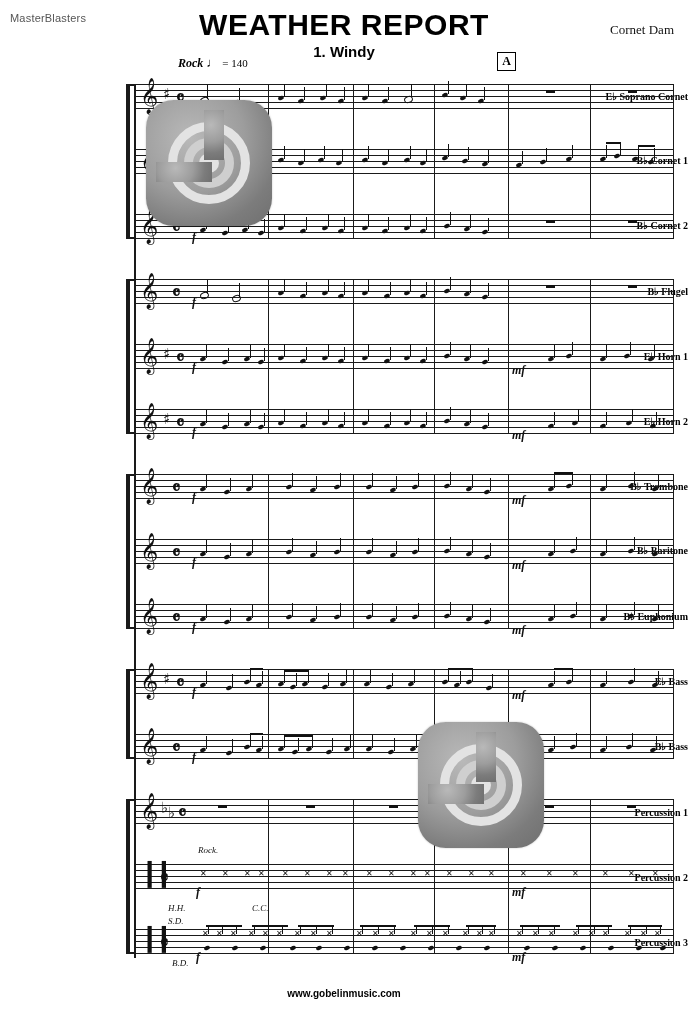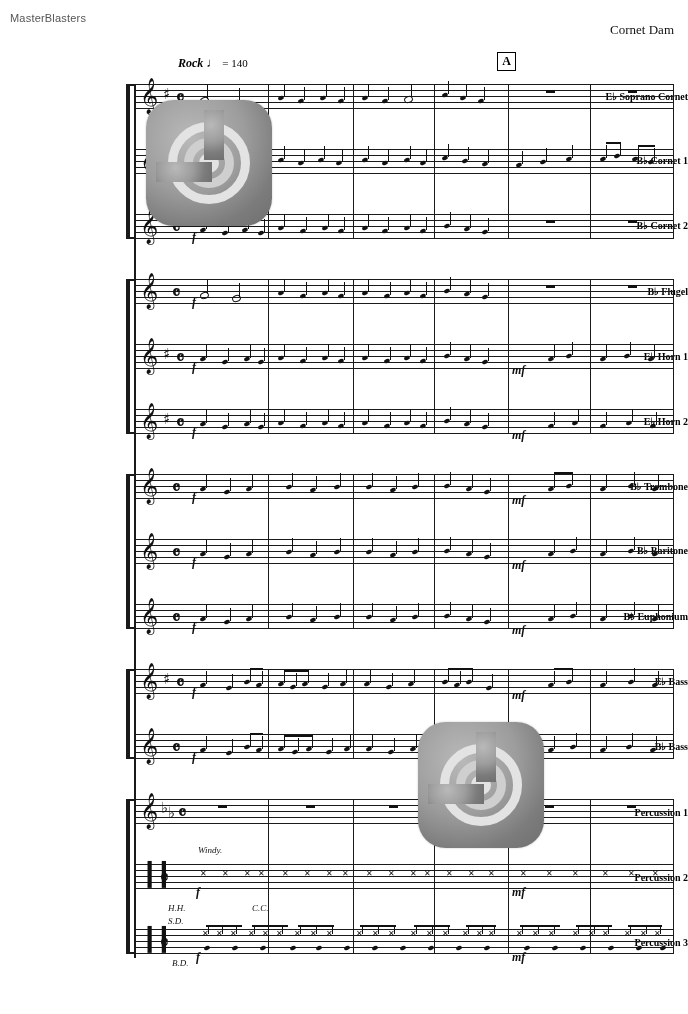--- a/index.html
+++ b/index.html
@@ -278,20 +278,22 @@
     position: absolute;
     background: radial-gradient(circle at 35% 30%, #b9b9b9 0%, #9d9d9d 45%, #7c7c7c 75%, #6f6f6f 100%);
   }
 </style>
 </head>
 <body>
 
 <div class="page">
 
   <div class="publisher-mark">MasterBlasters</div>
+  <div class="main-title">WEATHER REPORT</div>
+  <div class="movement-title">1. Windy</div>
   <div class="composer">Cornet Dam</div>
 
   <div class="tempo">
     <span>Rock</span>
     <span class="notehead">♩</span>
     <span class="metro">= 140</span>
   </div>
 
   <div class="rehearsal">A</div>
 
@@ -521,21 +523,21 @@
 
     <div class="dyn" style="left:512px; top:363px;">mf</div>
     <div class="dyn" style="left:512px; top:428px;">mf</div>
     <div class="dyn" style="left:512px; top:493px;">mf</div>
     <div class="dyn" style="left:512px; top:558px;">mf</div>
     <div class="dyn" style="left:512px; top:623px;">mf</div>
     <div class="dyn" style="left:512px; top:688px;">mf</div>
     <div class="dyn" style="left:512px; top:885px;">mf</div>
     <div class="dyn" style="left:512px; top:950px;">mf</div>
 
-    <div class="perc-text" style="left:198px; top:845px;">Windy.</div>
+    <div class="perc-text" style="left:198px; top:845px;">Rock.</div>
     <div class="perc-text" style="left:168px; top:903px;">H.H.</div>
     <div class="perc-text" style="left:168px; top:916px;">S.D.</div>
     <div class="perc-text" style="left:252px; top:903px;">C.C.</div>
     <div class="perc-text" style="left:172px; top:958px;">B.D.</div>
 
     <div class="note hollow" style="left:200px; top:97px; width:7px; height:5px;"></div>
     <div class="stem" style="left:207px; top:85px; height:14px;"></div>
     <div class="note hollow" style="left:232px; top:100px; width:7px; height:5px;"></div>
     <div class="stem" style="left:239px; top:88px; height:14px;"></div>
 
@@ -1116,14 +1118,15 @@
   </div>
 
   <div class="watermark" style="left:418px; top:722px; width:126px; height:126px;">
     <div class="ring" style="left:22px; top:22px; width:82px; height:82px; border-width:9px;"></div>
     <div class="ring" style="left:38px; top:38px; width:50px; height:50px; border-width:9px; border-color:#cfcfcf;"></div>
     <div class="dot" style="left:53px; top:53px; width:20px; height:20px;"></div>
     <div class="cut" style="left:58px; top:10px; width:20px; height:50px;"></div>
     <div class="cut" style="left:10px; top:62px; width:56px; height:20px;"></div>
   </div>
 
+  <div class="website">www.gobelinmusic.com</div>
 
 </div>
 
 </body></html>

